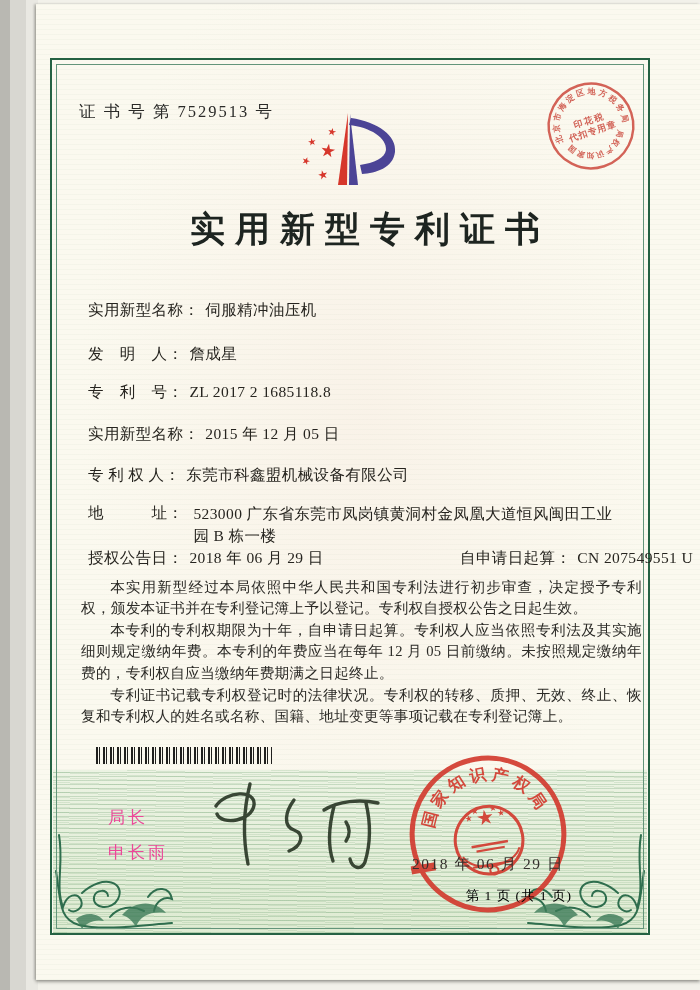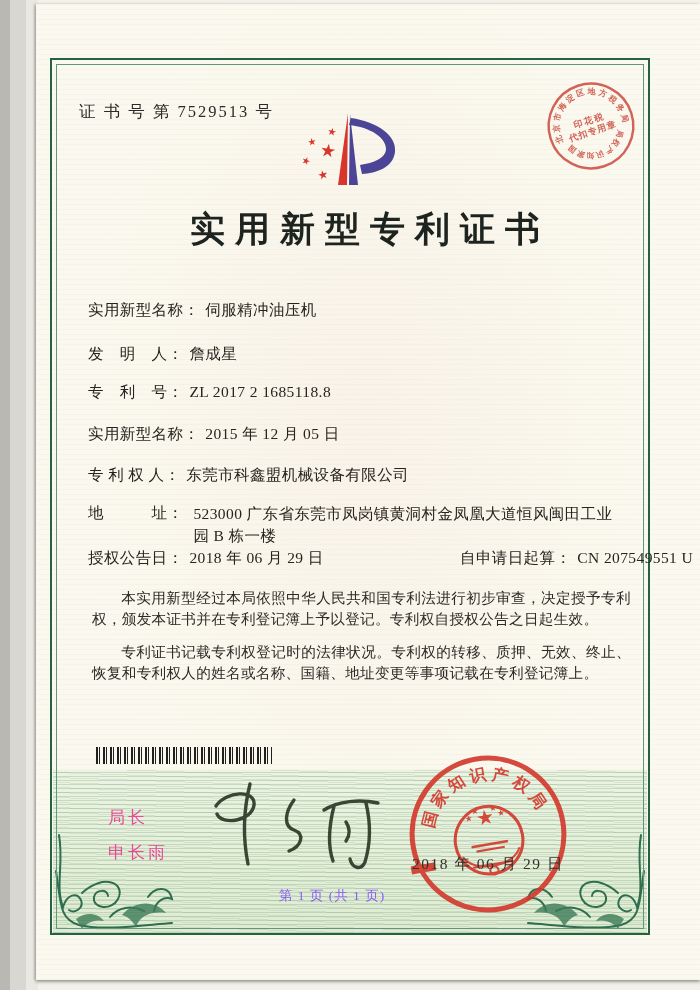--- a/index.html
+++ b/index.html
@@ -42,21 +42,21 @@
   .field-row .val{margin-left:6px;}
   .addr-row{white-space:normal;}
   .addr-row .val{
     display:inline-block;vertical-align:top;width:432px;line-height:1.45;margin-left:10px;white-space:normal;
   }
   .grant-col2{position:absolute;left:372px;top:0;}
   .paragraphs{
     position:absolute;left:80px;top:576px;width:563px;
     font-size:14.6px;line-height:1.45;color:#2b2a26;text-align:justify;letter-spacing:.3px;
   }
-  .paragraphs p{margin:12px;text-indent:2em;}
+  .paragraphs p{margin:1px;text-indent:2em;}
   .barcode{
     position:absolute;left:96px;top:747px;width:176px;height:17px;
     background:repeating-linear-gradient(90deg,
       #20201e 0 2px, rgba(0,0,0,0) 2px 3px,
       #20201e 3px 4px, rgba(0,0,0,0) 4px 7px,
       #20201e 7px 9px, rgba(0,0,0,0) 9px 10px,
       #20201e 10px 11px, rgba(0,0,0,0) 11px 14px);
   }
   .band{
     position:absolute;left:53px;top:770px;width:594px;height:163px;
@@ -75,22 +75,22 @@
   .signature{position:absolute;left:198px;top:776px;width:200px;height:98px;}
   .official-seal{
     position:absolute;left:406px;top:752px;width:164px;height:164px;
     transform:rotate(-10deg);opacity:.9;
   }
   .seal-date{
     position:absolute;left:412px;top:854px;
     font-size:15.5px;letter-spacing:1.5px;color:#33302c;z-index:7;
   }
   .footer{
-    position:absolute;left:52px;top:887px;width:520px;text-align:center;
-    font-size:13.5px;color:#8b5cf6;letter-spacing:1px;z-index:6;padding-left:20px;
+    position:absolute;left:52px;top:887px;width:520px;text-align:right;
+    font-size:13.5px;color:#000000;letter-spacing:1px;z-index:6;
   }
   svg text{font-family:"Liberation Serif","DejaVu Serif",serif;}
   .z2{z-index:2}.z3{z-index:3}.z4{z-index:4}.z5{z-index:5}
 </style>
 </head>
 <body>
 
 <div class="paper"></div>
 
 <div class="band z2"></div>
@@ -188,20 +188,21 @@
 </div>
 <div class="field-row z4" style="top:548px">
   <span class="lbl">授权公告日：</span><span class="val">2018 年 06 月 29 日</span>
   <span class="grant-col2">
     <span class="lbl">自申请日起算：</span><span class="val">CN 207549551 U</span>
   </span>
 </div>
 
 <div class="paragraphs z4">
   <p>本实用新型经过本局依照中华人民共和国专利法进行初步审查，决定授予专利权，颁发本证书并在专利登记簿上予以登记。专利权自授权公告之日起生效。</p>
+  <p>本专利的专利权期限为十年，自申请日起算。专利权人应当依照专利法及其实施细则规定缴纳年费。本专利的年费应当在每年 12 月 05 日前缴纳。未按照规定缴纳年费的，专利权自应当缴纳年费期满之日起终止。</p>
   <p>专利证书记载专利权登记时的法律状况。专利权的转移、质押、无效、终止、恢复和专利权人的姓名或名称、国籍、地址变更等事项记载在专利登记簿上。</p>
 </div>
 
 <div class="barcode z4"></div>
 
 <div class="signer signer-title z4">局长</div>
 <div class="signer signer-name z4">申长雨</div>
 
 <svg class="signature z5" viewBox="0 0 200 98">
   <g stroke="#23301f" fill="none" stroke-width="3.4" stroke-linecap="round" opacity=".88">

